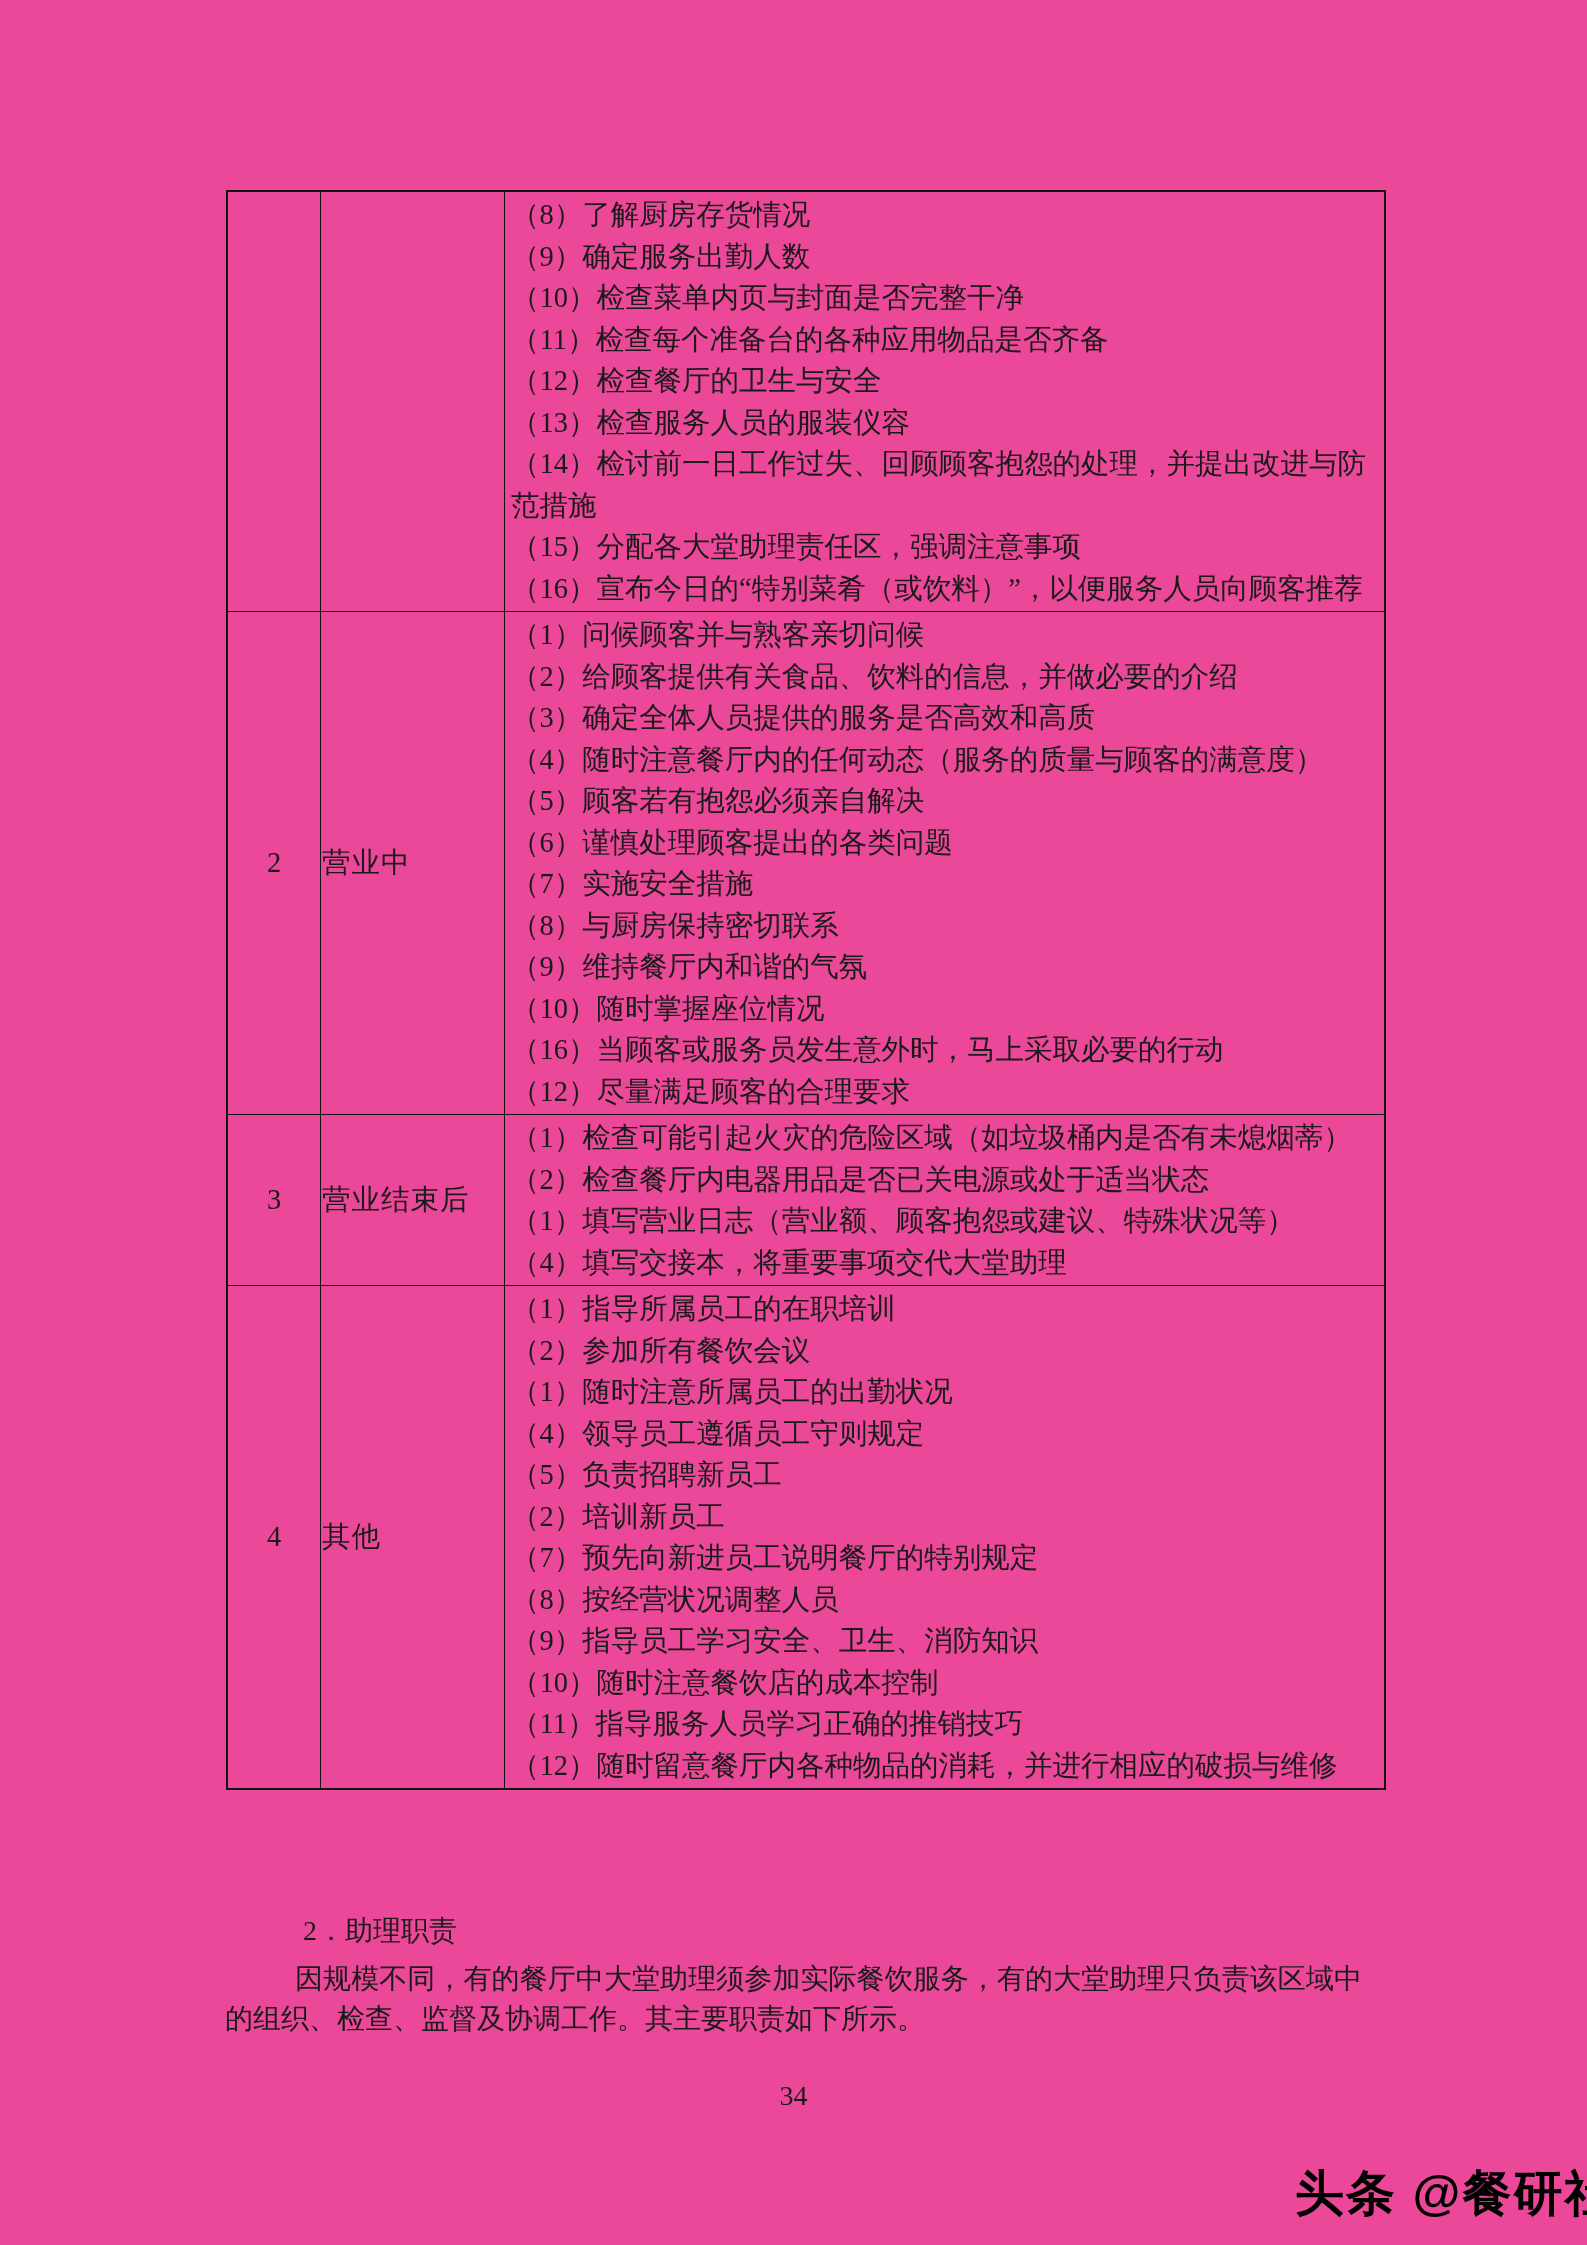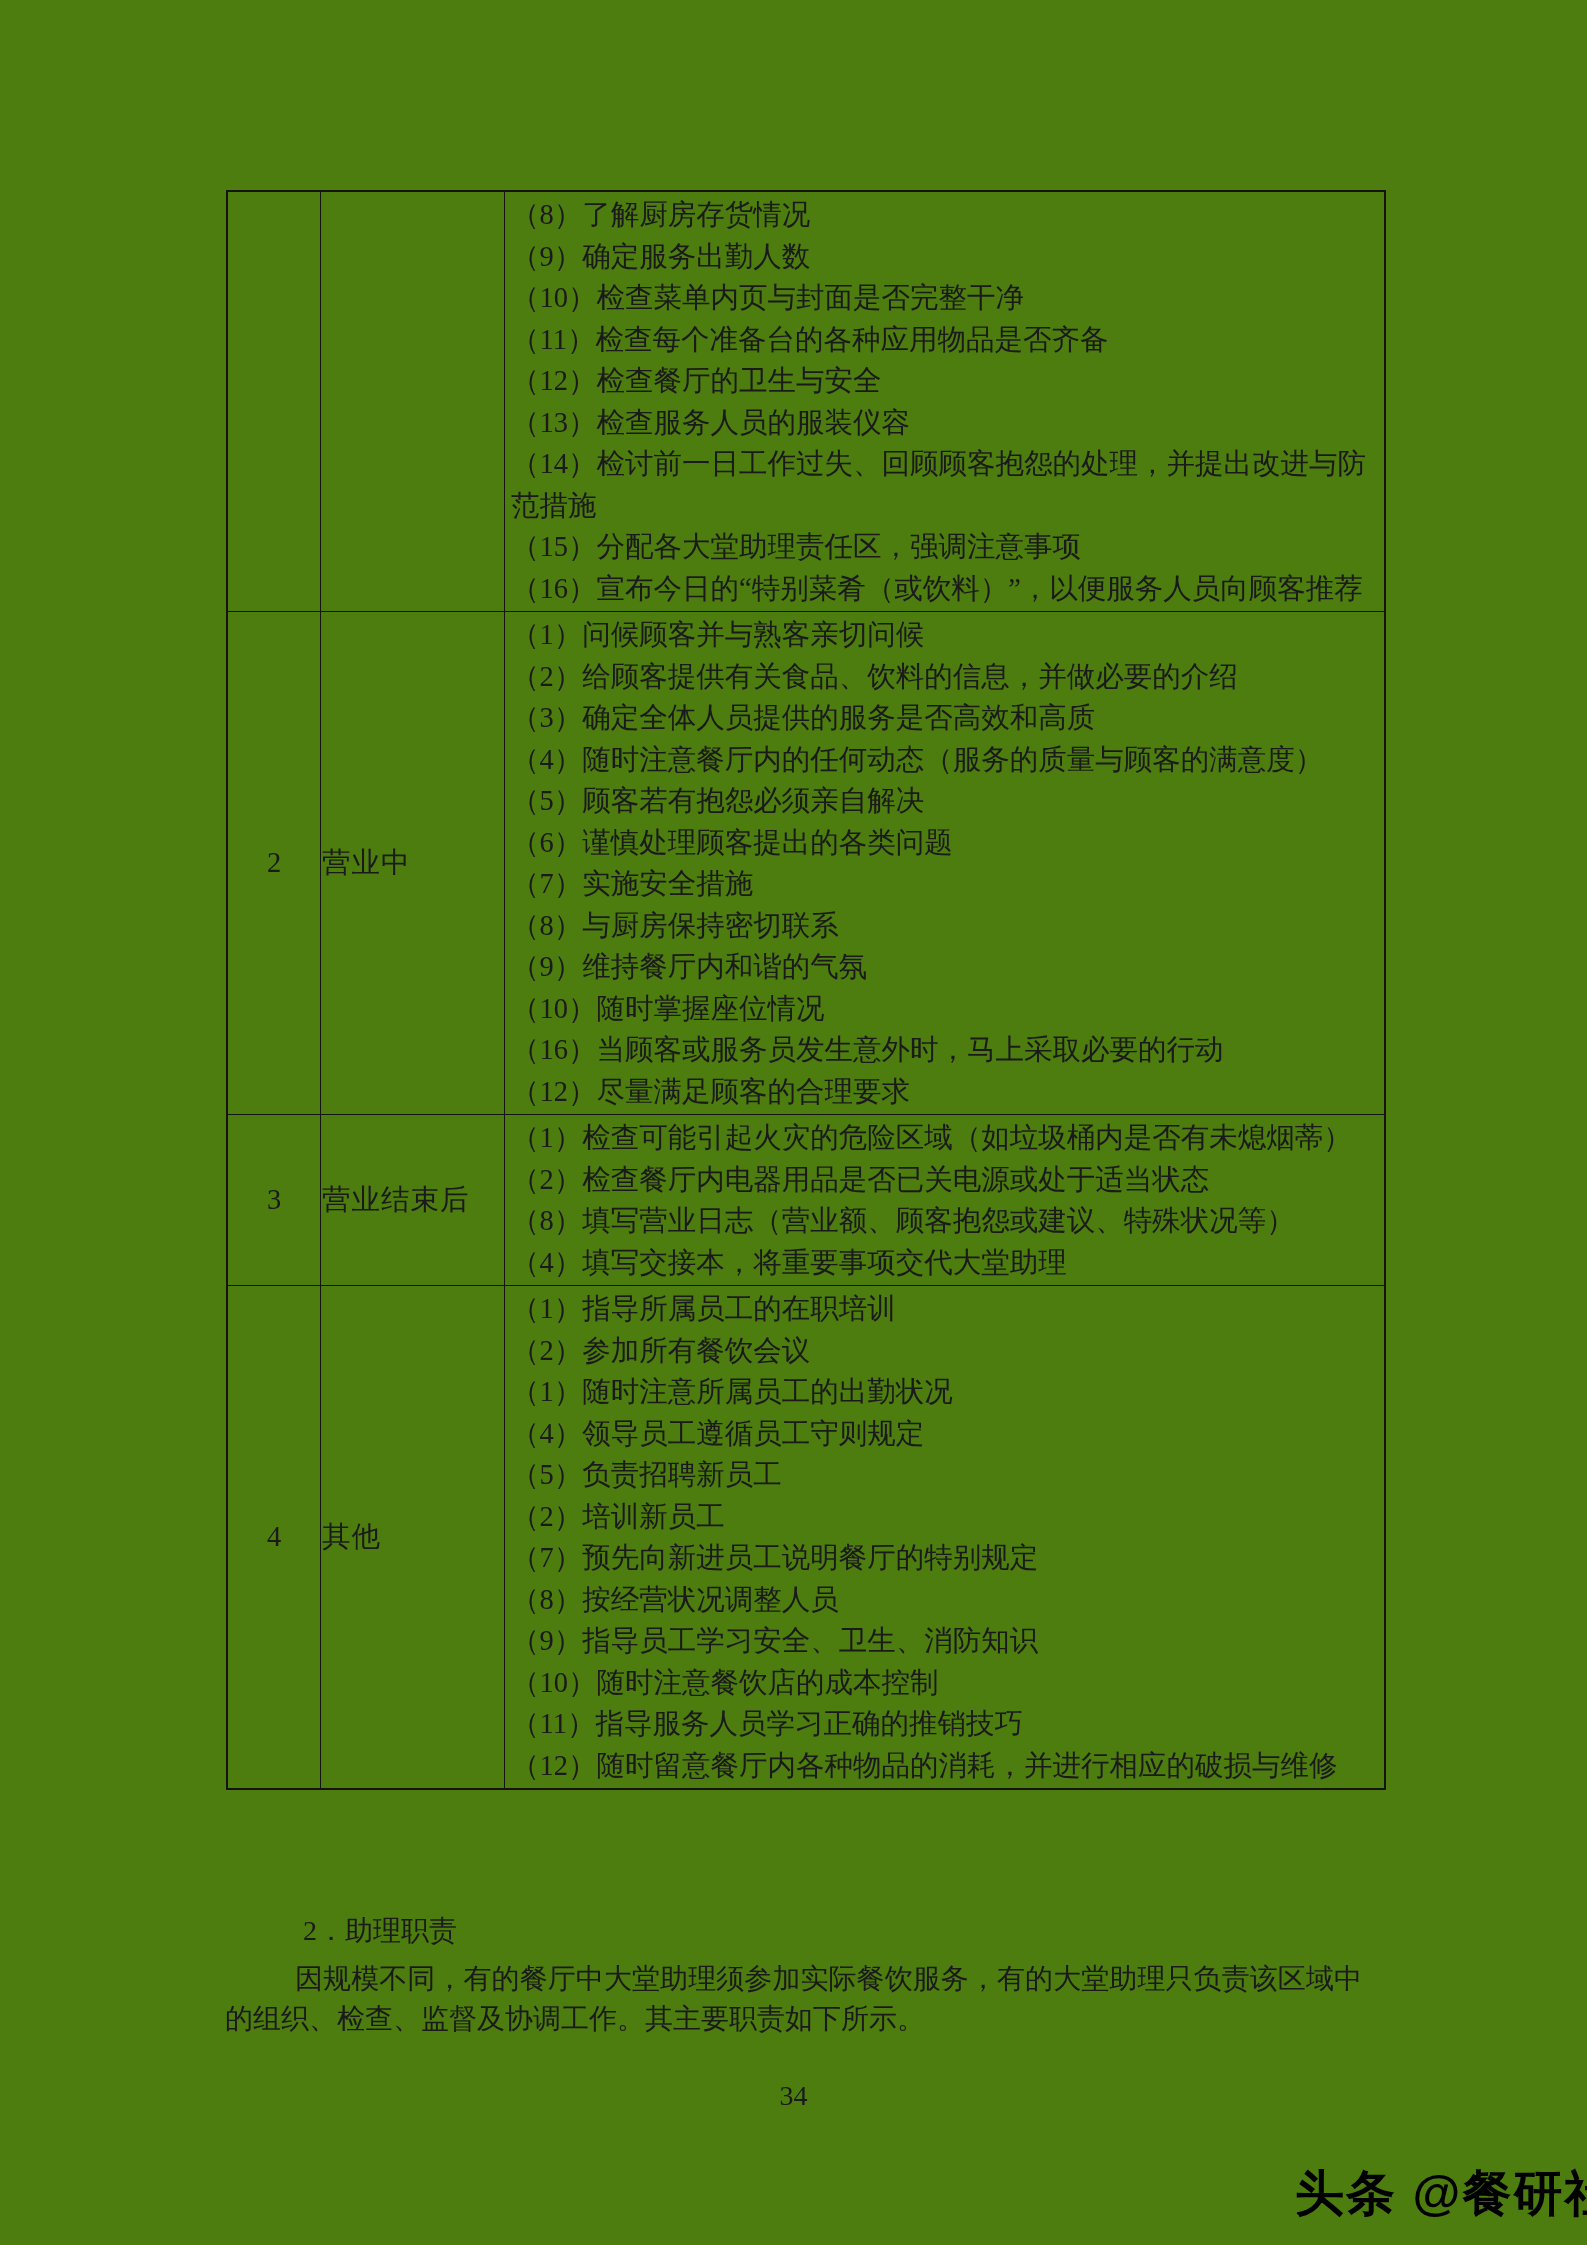--- a/index.html
+++ b/index.html
@@ -1,19 +1,19 @@
 <!DOCTYPE html>
 <html><head>
 <meta charset="utf-8">
 <style>
   html,body{margin:0;padding:0;background:#e8e8e8;}
   .page{
     position:relative;
     width:1587px;height:2245px;
-    background:#4d7c0f;
+    background:#ec4899;
     font-family:"Liberation Serif","DejaVu Serif",serif;
     color:#1a1a1a;
     overflow:hidden;
   }
   table.duty-table{
     position:absolute;
     left:226px;top:190px;
     width:1136px;
     border-collapse:collapse;
     table-layout:fixed;
@@ -116,21 +116,21 @@
             <div class="item-line">（16）当顾客或服务员发生意外时，马上采取必要的行动</div>
             <div class="item-line">（12）尽量满足顾客的合理要求</div>
           </td>
         </tr>
         <tr>
           <td class="col-num">3</td>
           <td class="col-phase">营业结束后</td>
           <td class="col-items">
             <div class="item-line">（1）检查可能引起火灾的危险区域（如垃圾桶内是否有未熄烟蒂）</div>
             <div class="item-line">（2）检查餐厅内电器用品是否已关电源或处于适当状态</div>
-            <div class="item-line">（8）填写营业日志（营业额、顾客抱怨或建议、特殊状况等）</div>
+            <div class="item-line">（1）填写营业日志（营业额、顾客抱怨或建议、特殊状况等）</div>
             <div class="item-line">（4）填写交接本，将重要事项交代大堂助理</div>
           </td>
         </tr>
         <tr>
           <td class="col-num">4</td>
           <td class="col-phase">其他</td>
           <td class="col-items">
             <div class="item-line">（1）指导所属员工的在职培训</div>
             <div class="item-line">（2）参加所有餐饮会议</div>
             <div class="item-line">（1）随时注意所属员工的出勤状况</div>

